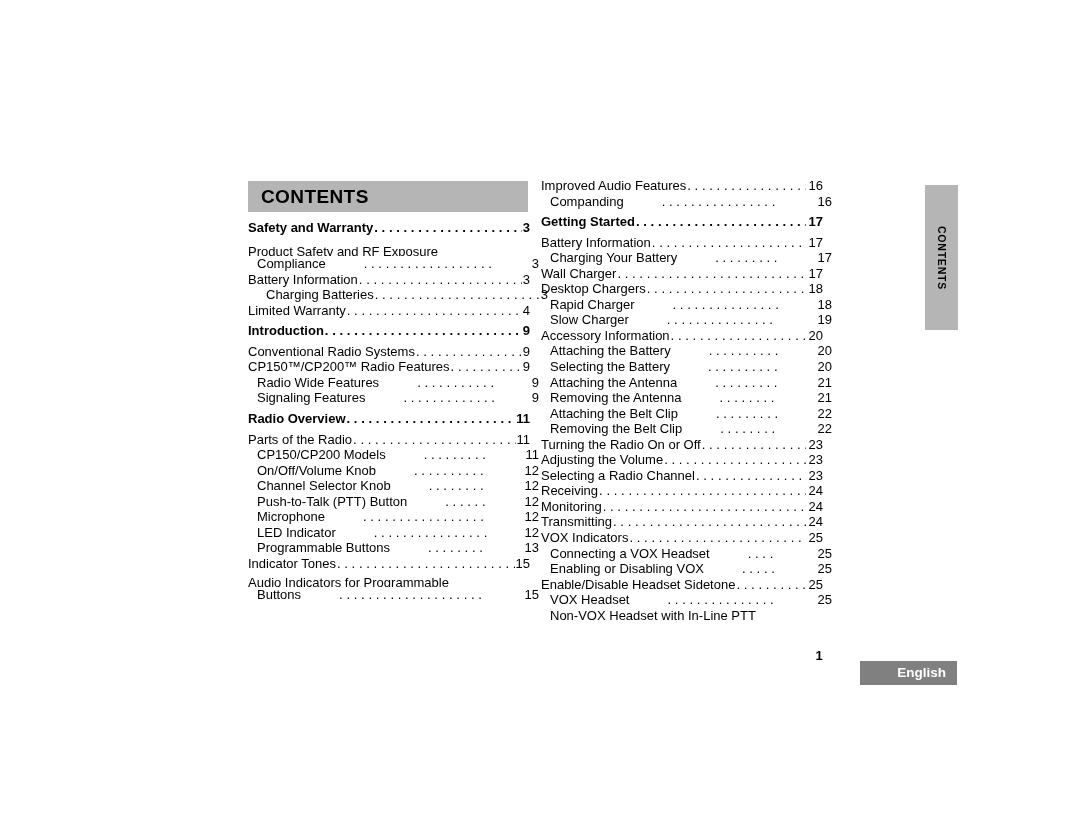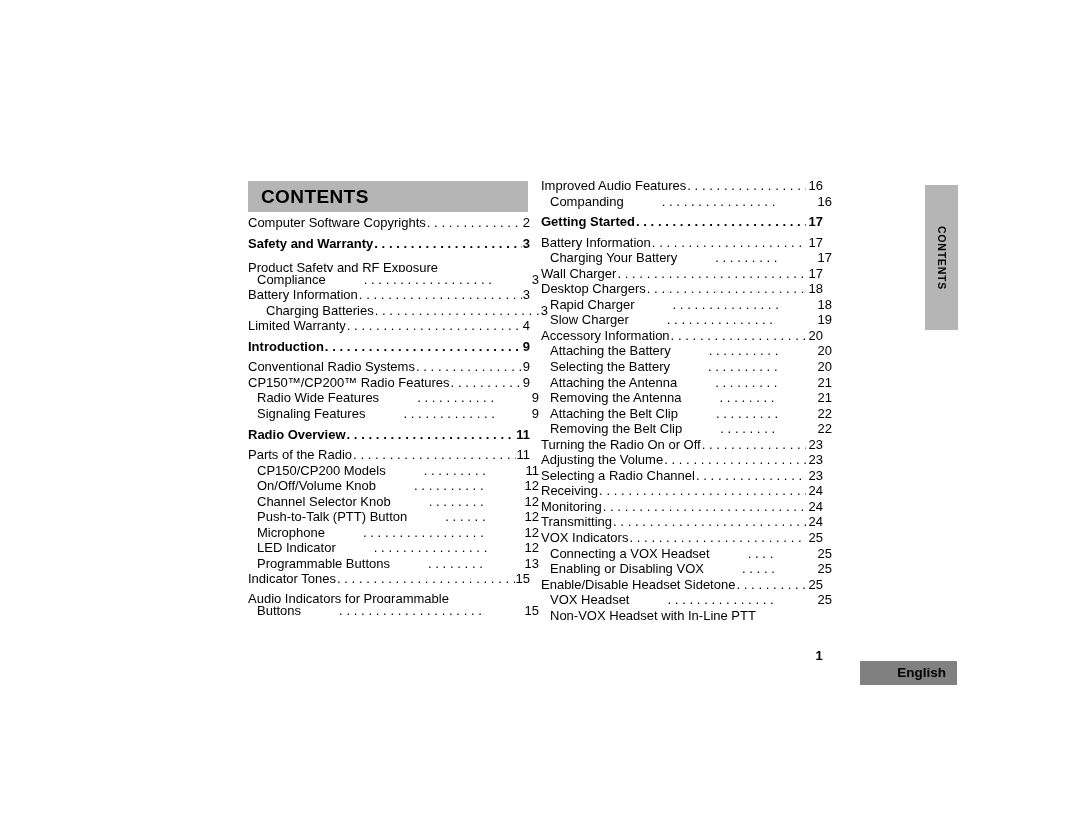--- a/index.html
+++ b/index.html
@@ -146,39 +146,34 @@
     width: 97px;
     height: 24px;
     background: #808080;
   }
   .lang-badge-label {
     position: absolute;
     right: 11px;
     top: 4px;
     font-size: 13.5px;
     font-weight: bold;
-    color: #000000;
+    color: #ffffff;
     line-height: 16px;
   }
 </style>
 </head>
 <body>
 
 <div id="page">
 
   <div class="contents-header">
     <div class="contents-header-title">CONTENTS</div>
   </div>
 
   <div class="toc-col" id="col-left">
-      <div class="toc-row ind-0">
-        <span class="toc-label">Computer Software Copyrights</span>
-        <span class="toc-leader"></span>
-        <span class="toc-page">2</span>
-      </div>
       <div class="toc-row ind-0 bold gap-before gap-after">
         <span class="toc-label">Safety and Warranty</span>
         <span class="toc-leader"></span>
         <span class="toc-page">3</span>
       </div>
       <div class="toc-row ind-0 nolead">
         <span class="toc-label">Product Safety and RF Exposure</span>
         <span class="toc-leader"></span>
       </div>
       <div class="toc-row ind-1">

